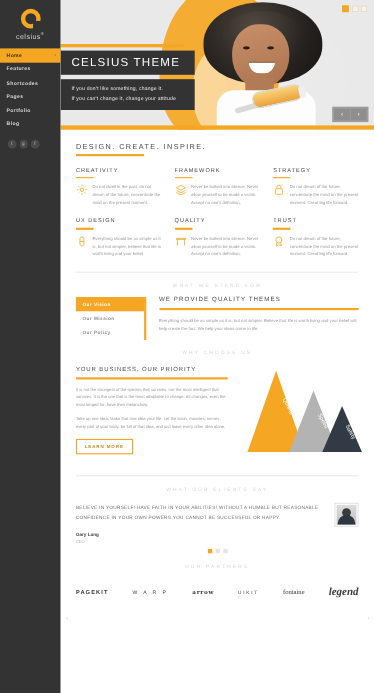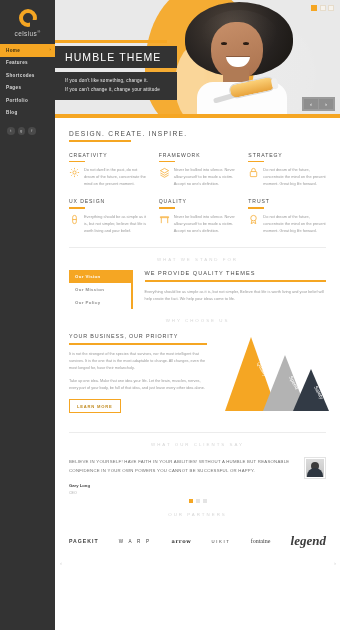--- a/index.html
+++ b/index.html
@@ -143,21 +143,21 @@
   .dot { width:4px; height:4px; background:#e4e4e4; }
   .dot.on { background:#f5a623; }
 
   
   .partners { display:flex; align-items:center; justify-content:space-between; padding:8px 14px 0; }
   .pt { font-size:5.2px; color:#3c3c3c; letter-spacing:1px; font-weight:bold; }
   .pt.p2 { letter-spacing:2.2px; font-weight:normal; font-size:4.6px; }
   .pt.p3 { font-family:"DejaVu Serif", serif; font-weight:bold; letter-spacing:.6px; }
   .pt.p4 { letter-spacing:1.6px; font-size:4.3px; font-weight:normal; }
   .pt.p5 { font-family:"Liberation Serif", serif; font-weight:normal; font-size:6px; letter-spacing:0; }
-  .pt.p6 { font-family:"Liberation Serif", serif; font-style:italic; font-size:13px; letter-spacing:0; }
+  .pt.p6 { font-family:"Liberation Serif", serif; font-style:italic; font-size:10px; letter-spacing:0; }
 </style>
 </head>
 <body>
 
 <div class="page">
 
   <aside class="sidebar">
     <div class="logo-wrap">
       <div class="logo-mark"></div>
       <div class="logo-text"><span>celsius</span><sup>®</sup></div>
@@ -213,21 +213,21 @@
       </div>
 
       <div class="hero-dots">
         <div class="hero-dot on"></div>
         <div class="hero-dot"></div>
         <div class="hero-dot"></div>
       </div>
 
       <div class="hero-bar"></div>
       <div class="hero-caption">
-        <div class="hero-title">HUMBLE THEME</div>
+        <div class="hero-title">CELSIUS THEME</div>
         <div class="hero-subbox">
           <div class="hero-sub">If you don't like something, change it.</div>
           <div class="hero-sub">If you can't change it, change your attitude</div>
         </div>
       </div>
 
       <div class="hero-arrows">
         <div class="harrow">‹</div>
         <div class="harrow">›</div>
       </div>

